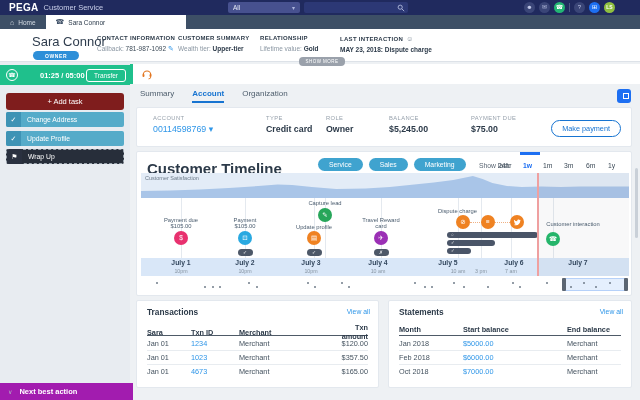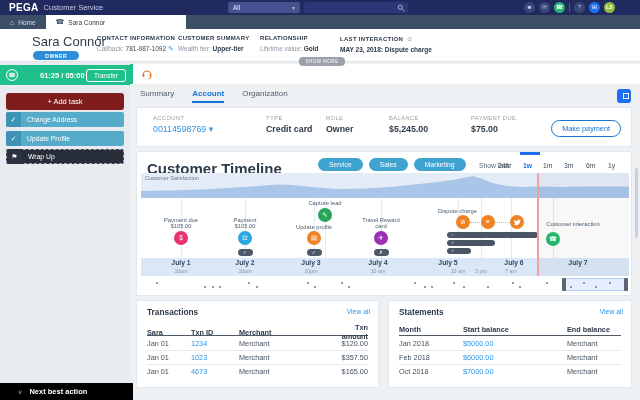--- a/index.html
+++ b/index.html
@@ -43,21 +43,21 @@
   .timer{color:#fff;font-size:7.5px;font-weight:bold;margin-left:22px;}
   .transferbtn{position:absolute;right:4px;top:3.5px;height:13px;background:transparent;border:1px solid #fff;border-radius:3px;color:#fff;font-size:6.5px;padding:0 7px;}
   .addtask{position:absolute;left:6px;top:31px;width:118px;height:17px;background:#7f1d1d;border:none;border-radius:3px;color:#fff;font-size:7.5px;}
   .task{position:absolute;left:6px;width:118px;height:15px;border-radius:2px;display:flex;align-items:center;color:#fff;font-size:6.8px;}
   .task .tick{width:15px;height:15px;border-radius:2px 0 0 2px;text-align:center;line-height:15px;font-size:7px;}
   .task .tlabel{margin-left:6px;}
   .task.teal{background:#55abc9;}
   .task.teal .tick{background:#3e93b5;}
   .task.dark{background:#272e3a;border:1px dashed #9aa4ae;}
   .task.dark .tick{background:#2a3140;font-size:7px;}
-  .nba{position:absolute;left:0;top:321px;width:133px;height:17px;background:#000000;color:#fff;display:flex;align-items:center;padding-left:10px;}
+  .nba{position:absolute;left:0;top:321px;width:133px;height:17px;background:#a21caf;color:#fff;display:flex;align-items:center;}
   .nba .chev{font-size:6px;margin-left:8px;color:#aeb6c2;}
   .nba .nlabel{font-size:7.5px;font-weight:bold;margin-left:7px;}
   
   .chatbanner{position:absolute;left:130px;top:64px;width:510px;height:20px;background:#fff;border-left:3px solid #1fc08c;display:flex;align-items:center;}
   .chatmsg{color:#e2751f;font-size:7.8px;font-weight:bold;margin-left:10px;}
   .ctabs{position:absolute;left:140px;top:89px;display:flex;gap:18px;font-size:8px;color:#4d5d6c;}
   .ctab{padding-bottom:3px;}
   .ctab.active{color:#1774d1;font-weight:bold;border-bottom:2px solid #1774d1;}
   .expandbtn{position:absolute;left:617px;top:89px;width:14px;height:14px;background:#1d6ff2;border:none;border-radius:3px;}
   .expandbtn i{display:block;width:6px;height:6px;border:1px solid #fff;margin:0 auto;}

